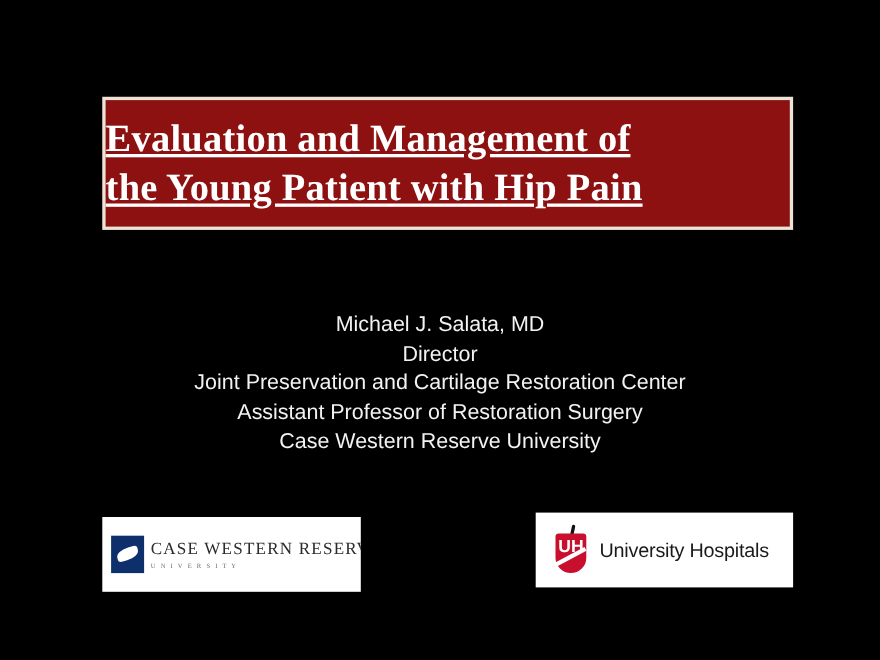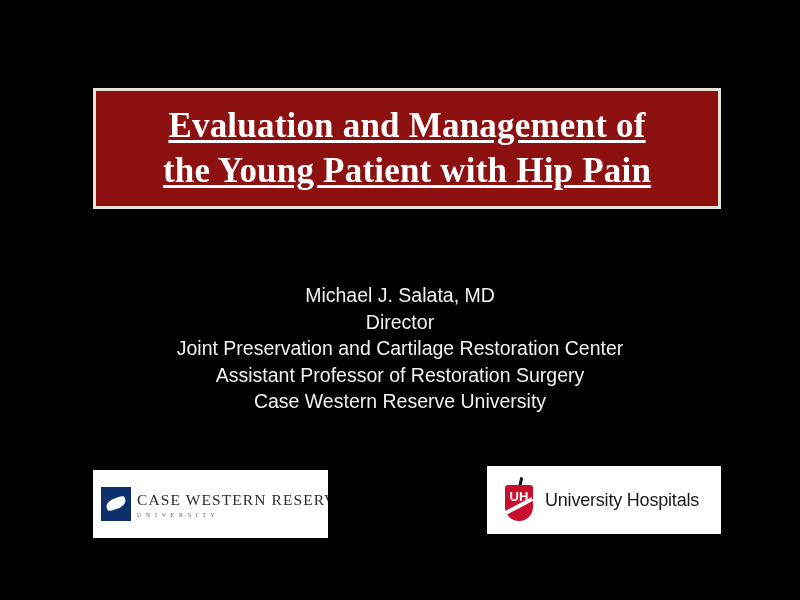--- a/index.html
+++ b/index.html
@@ -25,21 +25,20 @@
     position: absolute;
     left: 93px;
     top: 88px;
     width: 628px;
     height: 121px;
     background: #8d1111;
     border: 3px solid #e8e4d8;
     box-sizing: border-box;
     display: flex;
     flex-direction: column;
-    align-items: center;
     justify-content: center;
   }
   .title-line {
     font-family: "Liberation Serif", serif;
     font-weight: bold;
     font-size: 35px;
     line-height: 1.28;
     color: #ffffff;
     text-decoration: underline;
     text-underline-offset: 3px;
@@ -158,21 +157,21 @@
     transform: rotate(12deg);
     border-radius: 2px;
   }
   .uh-shield .uh {
     position: absolute;
     left: 6px;
     top: 12px;
     width: 28px;
     text-align: center;
     color: #ffffff;
-    font-size: 13px;
+    font-size: 16px;
     font-weight: bold;
     font-family: "Liberation Sans", sans-serif;
   }
   .uh-shield .slash {
     position: absolute;
     left: 5px;
     top: 27px;
     width: 30px;
     height: 4px;
     background: #ffffff;

